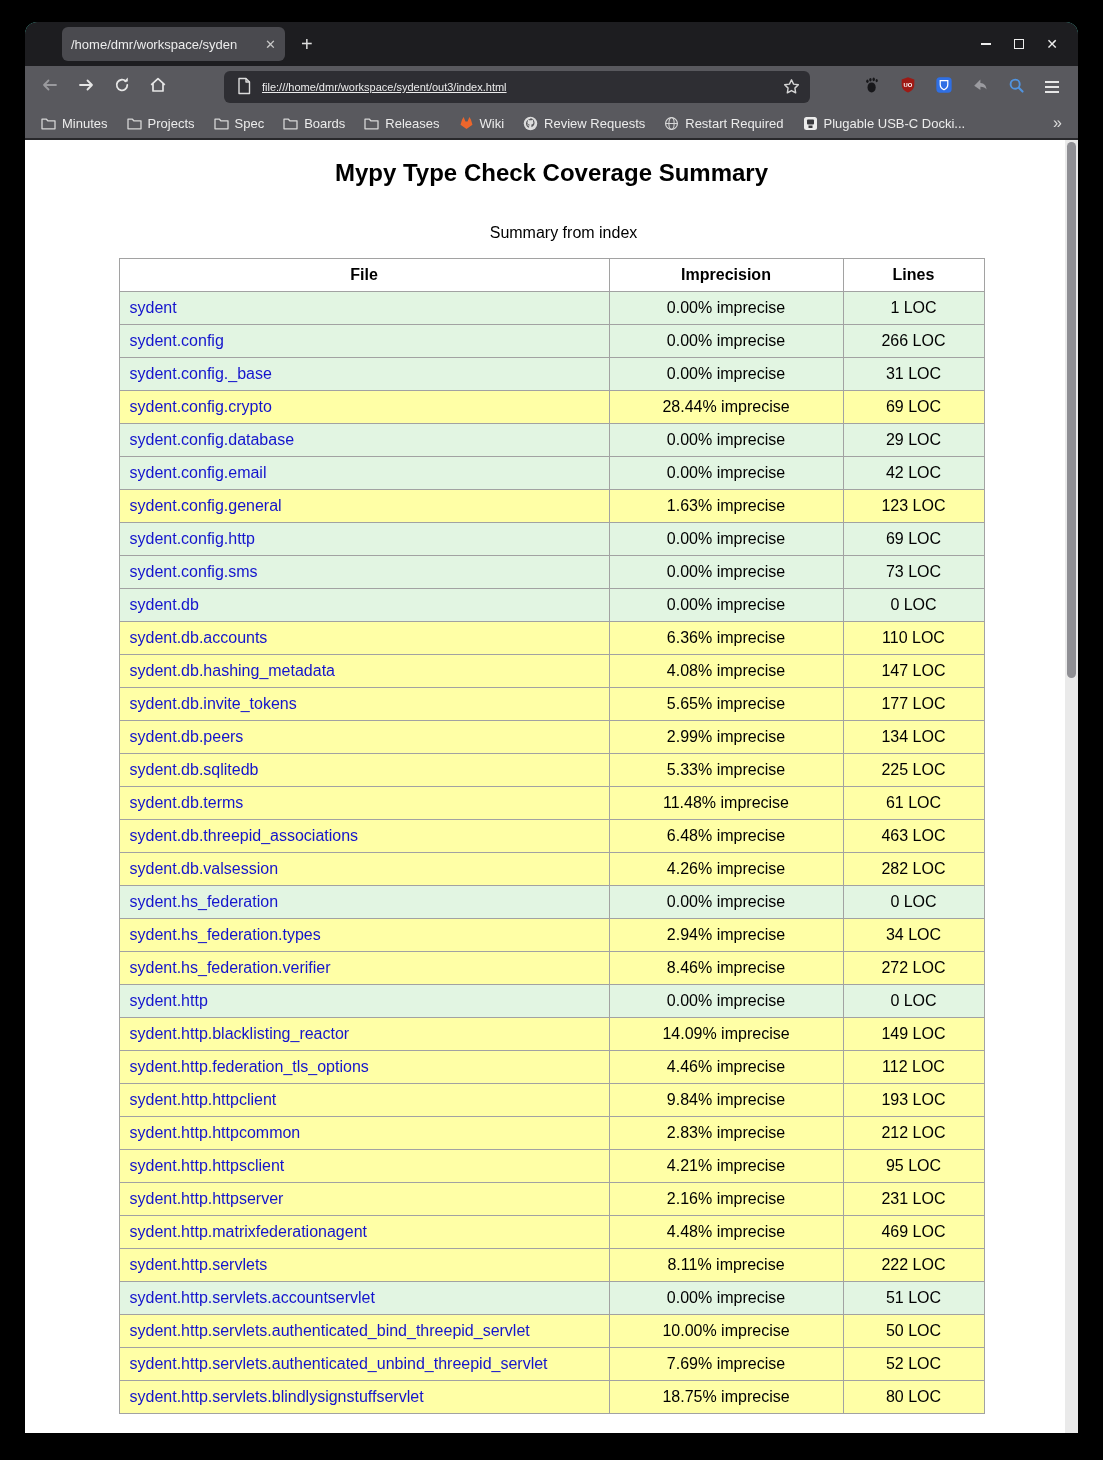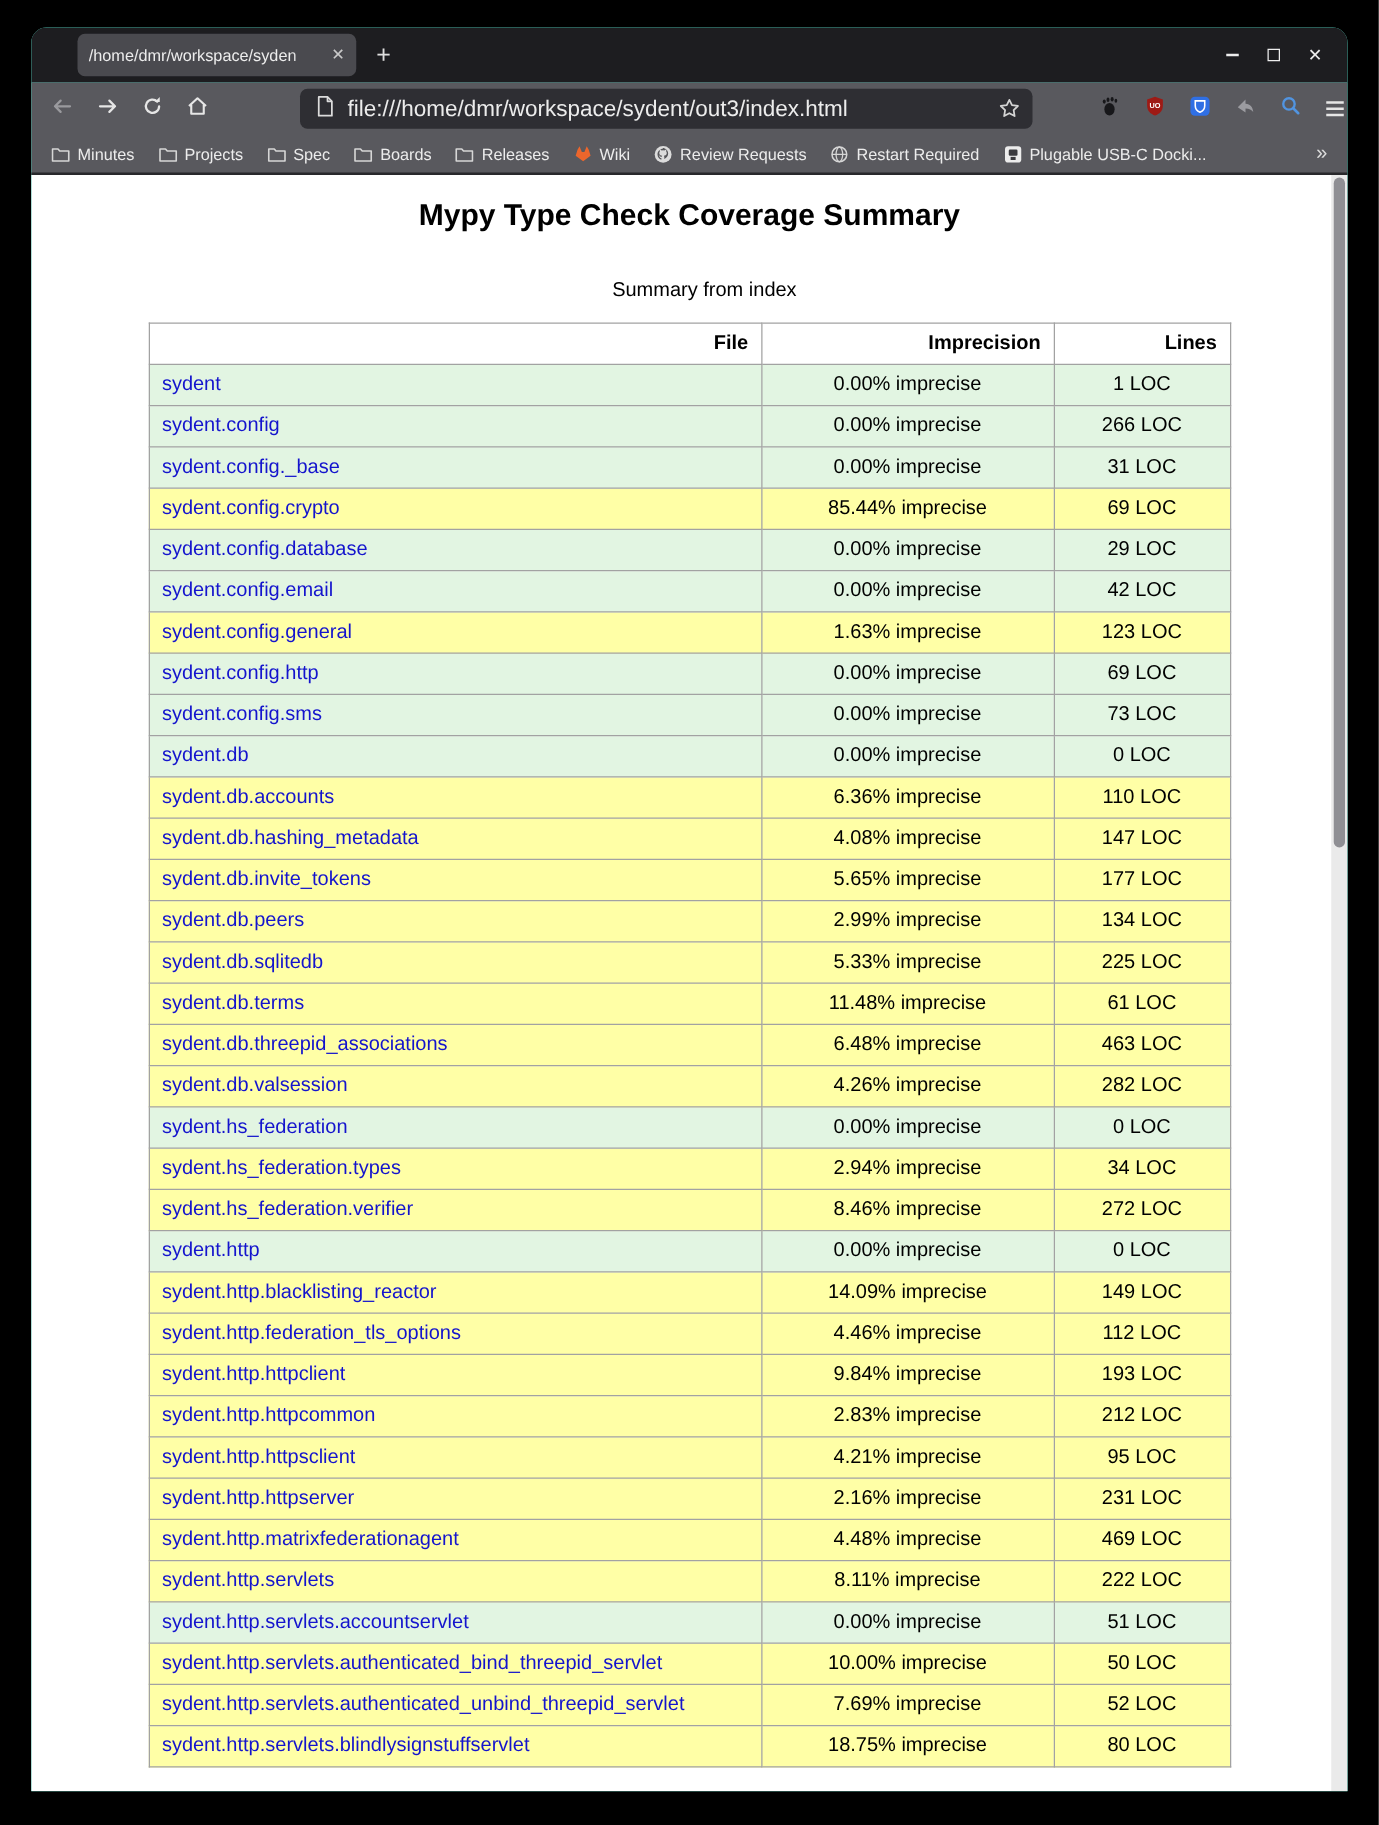--- a/index.html
+++ b/index.html
@@ -26,43 +26,43 @@
   .new-tab{margin-left:16px;color:#dedede;font-size:20px;font-weight:400;}
   .win-controls{margin-left:auto;margin-right:16px;display:flex;gap:13px;align-items:center;}
   .wc{width:20px;height:20px;display:flex;align-items:center;justify-content:center;}
   .wc-min::after{content:"";width:10px;height:2px;background:#ededed;}
   .wc-max::after{content:"";width:8px;height:8px;border:1.6px solid #ededed;}
   .wc-close{color:#ededed;font-size:14px;}
   
   .toolbar{flex:0 0 42px;background:#59595e;display:flex;align-items:center;padding:0 10px;box-sizing:border-box;}
   .tb-btn{width:30px;height:30px;display:flex;align-items:center;justify-content:center;margin-right:6px;flex:0 0 auto;}
   .urlbar{
-    margin-left:61px;width:586px;height:32px;background:#2e2e33;border-radius:6px;
-    display:flex;align-items:center;padding:0 12px;color:#ececec;font-size:18px;
-    position:relative;box-sizing:border-box;flex:0 0 auto;
+    margin-left:45px;width:586px;height:32px;background:#2e2e33;border-radius:6px;
+    display:flex;align-items:center;padding:0 12px;color:#ececec;font-size:11px;
+    position:relative;box-sizing:border-box;flex:0 0 auto;text-decoration:underline;
   }
   .url-text{margin-left:10px;white-space:nowrap;overflow:hidden;}
   .url-star{position:absolute;right:9px;top:6px;}
   .ext-area{margin-left:47px;display:flex;align-items:center;}
   .ext-area .tb-btn{margin-right:6px;}
   .hamburger{display:flex;flex-direction:column;gap:3px;}
   .hamburger span{display:block;width:14px;height:2px;background:#e6e6e6;}
   
   .bookmarks{flex:0 0 32px;background:#59595e;border-bottom:2px solid #28282b;
     display:flex;align-items:center;padding:0 16px;box-sizing:border-box;}
   .bm{display:flex;align-items:center;gap:6px;margin-right:19px;color:#ececec;font-size:13px;white-space:nowrap;}
   .bm-icon{display:flex;align-items:center;}
   .bm-overflow{margin-left:auto;color:#dcdcdc;font-size:16px;}
   
   .content{flex:1;background:#fff;position:relative;overflow:hidden;color:#000;}
   .content h1{text-align:center;font-size:24px;line-height:28px;margin:19px 0 0;font-weight:700;}
   .subtitle{text-align:center;font-size:16px;line-height:19px;margin-top:36px;padding-left:24px;}
   table.cov{border-collapse:collapse;margin:16px auto 0;}
   .cov th,.cov td{border:1px solid #a2a2a2;font-size:16px;line-height:20px;padding:6px 10px;}
-  .cov th{font-weight:700;text-align:right;background:#fff;}
+  .cov th{font-weight:700;text-align:center;background:#fff;}
   .c-file{width:469px;text-align:left;}
   .c-imp{width:213px;text-align:center;}
   .c-lines{width:120px;text-align:center;}
   tr.row-ok{background:var(--row-ok,#e2f5e2);}
   tr.row-imprecise{background:var(--row-imprecise,#ffffa6);}
   .cov a{color:var(--link,#1414cd);text-decoration:none;}
   
   .sb-track{position:absolute;right:0;top:0;width:13px;height:100%;background:#eaeaea;}
   .sb-thumb{position:absolute;right:2px;top:2px;width:9px;height:536px;background:#8f8f94;border-radius:5px;}
 </style>
@@ -289,21 +289,21 @@
             <td class="c-imp">0.00% imprecise</td>
             <td class="c-lines">266 LOC</td>
           </tr>
           <tr class="row-ok">
             <td class="c-file"><a href="#">sydent.config._base</a></td>
             <td class="c-imp">0.00% imprecise</td>
             <td class="c-lines">31 LOC</td>
           </tr>
           <tr class="row-imprecise">
             <td class="c-file"><a href="#">sydent.config.crypto</a></td>
-            <td class="c-imp">85.44% imprecise</td>
+            <td class="c-imp">28.44% imprecise</td>
             <td class="c-lines">69 LOC</td>
           </tr>
           <tr class="row-ok">
             <td class="c-file"><a href="#">sydent.config.database</a></td>
             <td class="c-imp">0.00% imprecise</td>
             <td class="c-lines">29 LOC</td>
           </tr>
           <tr class="row-ok">
             <td class="c-file"><a href="#">sydent.config.email</a></td>
             <td class="c-imp">0.00% imprecise</td>

